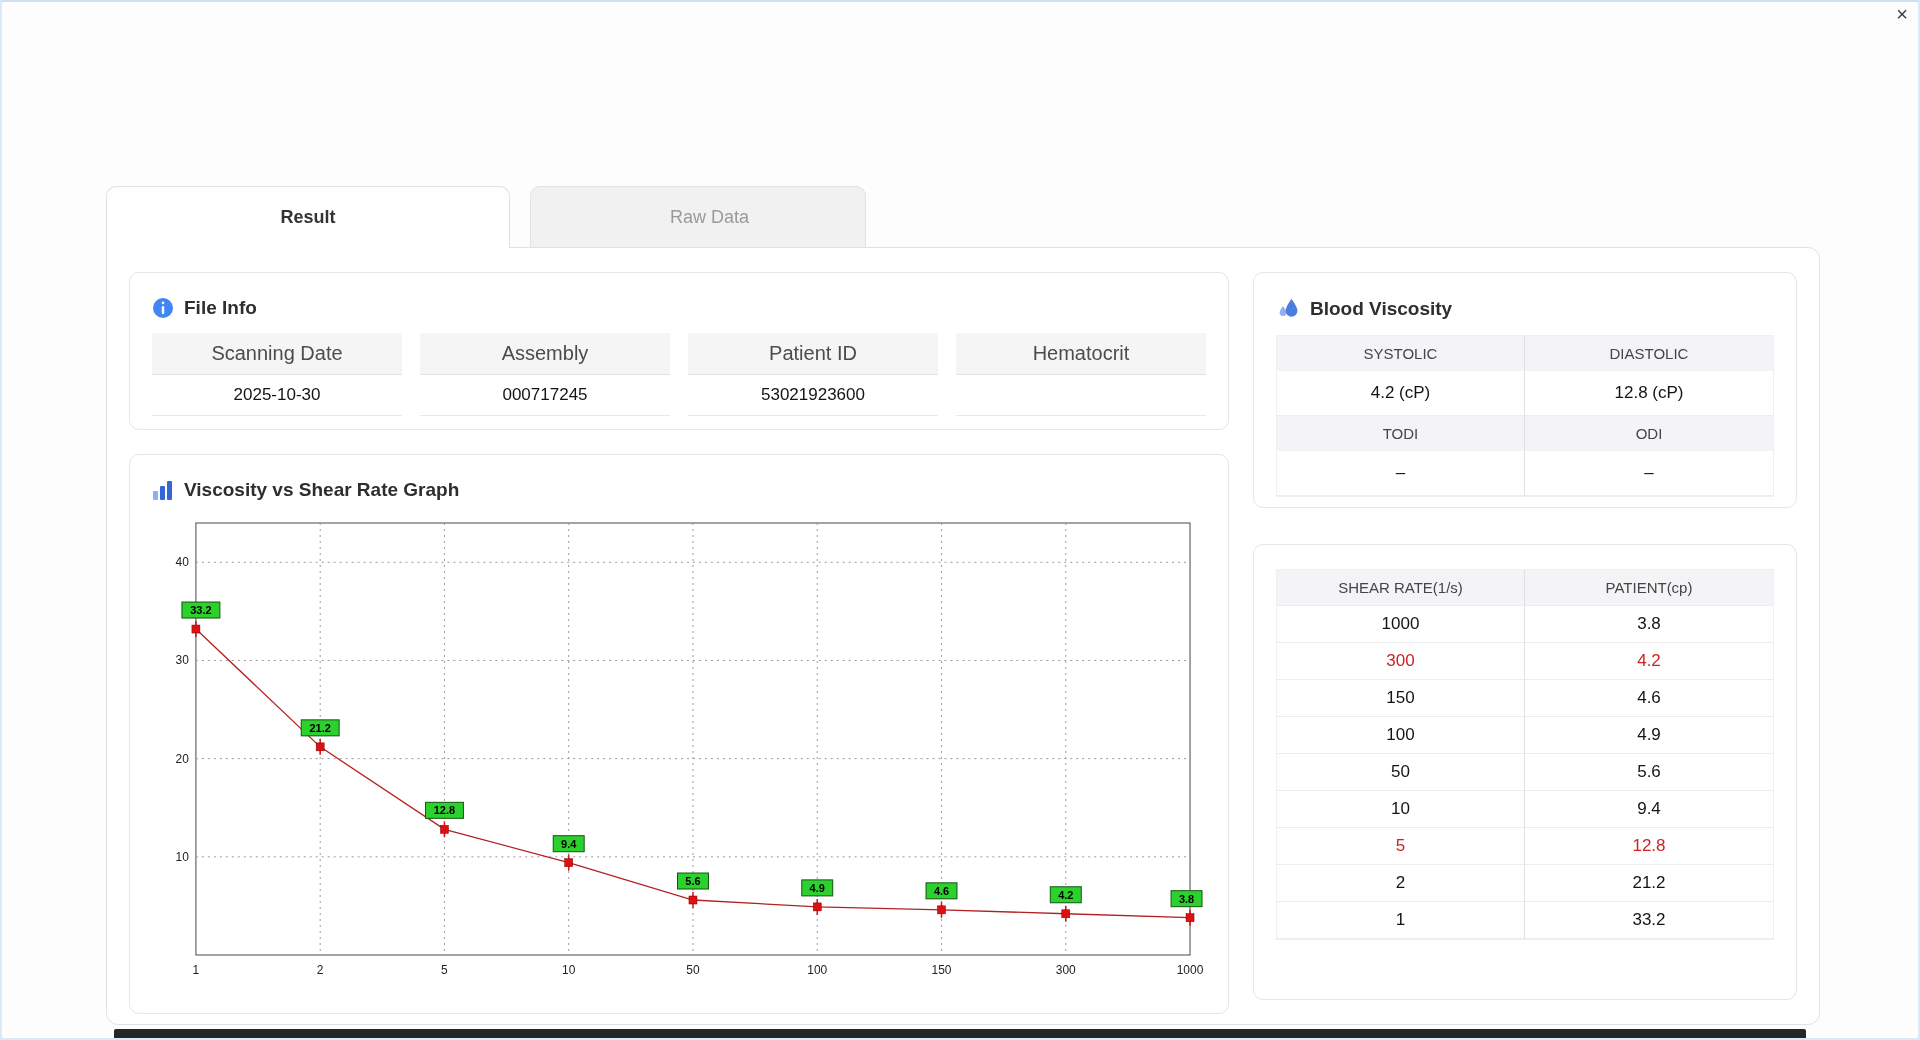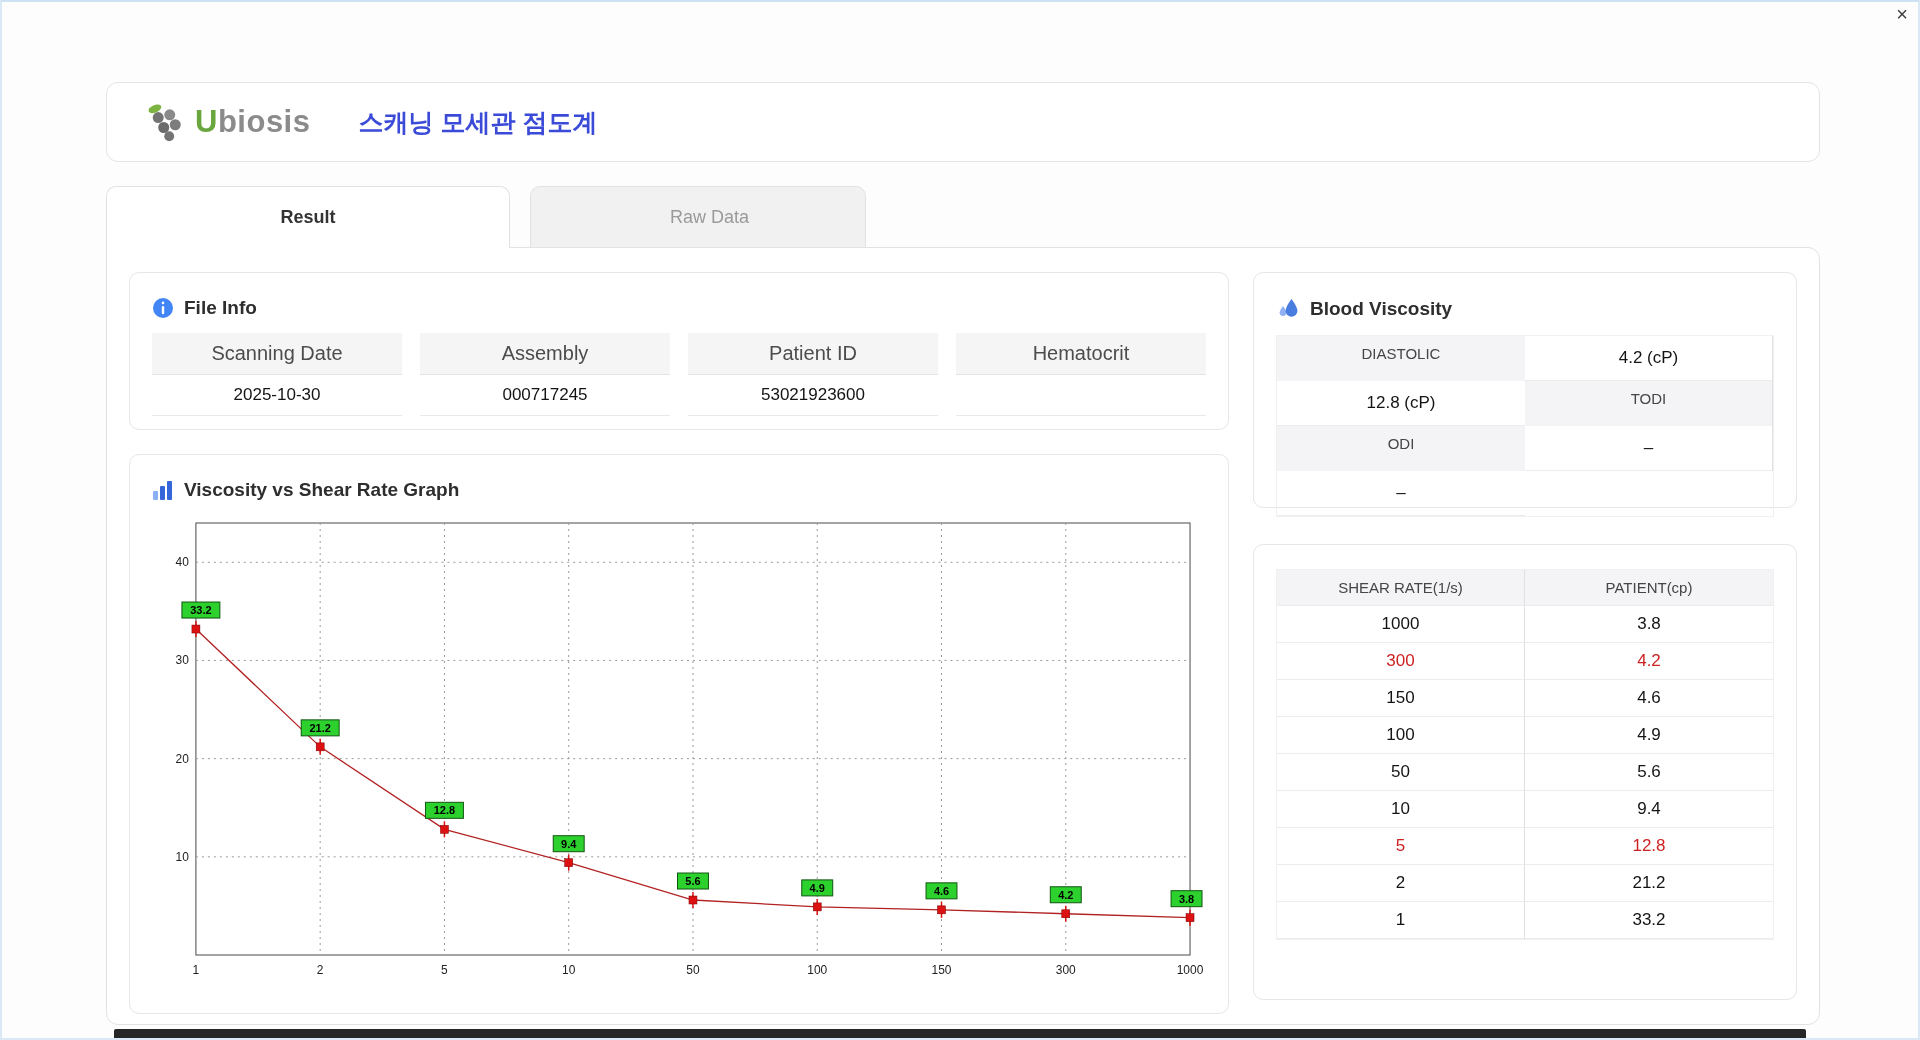--- a/index.html
+++ b/index.html
@@ -91,36 +91,20 @@
     position: absolute; bottom: 0; left: 112px; right: 112px; height: 9px;
     background: #262626; border-radius: 2px 2px 0 0;
   }
 </style>
 </head>
 <body>
 
 <div class="window">
   <div class="close-btn">×</div>
 
-  <div class="header-card">
-    <div class="brand">
-      <span class="icon">
-        <svg width="44" height="40" viewBox="0 0 40 36">
-          <ellipse cx="9" cy="6" rx="6.2" ry="3.4" transform="rotate(-24 9 6)" fill="#7cb342"></ellipse>
-          <circle cx="12" cy="14" r="5" fill="#737373"></circle>
-          <circle cx="22.5" cy="11.5" r="5" fill="#8a8a8a"></circle>
-          <circle cx="17" cy="23" r="5" fill="#6b6b6b"></circle>
-          <circle cx="27.5" cy="20.5" r="5" fill="#7d7d7d"></circle>
-          <circle cx="22" cy="31" r="4.5" fill="#747474"></circle>
-        </svg>
-      </span>
-      <span class="brand-text"><span class="u">U</span><span>biosis</span></span>
-    </div>
-    <div class="app-title">스캐닝 모세관 점도계</div>
-  </div>
 
   <div class="tabs">
     <div class="tab active">Result</div>
     <div class="tab inactive">Raw Data</div>
   </div>
 
   <div class="main-card">
     <div class="col-left">
 
       <div class="card fi-card">
@@ -241,20 +225,21 @@
         <div class="card-title-row">
           <span class="icon">
             <svg width="24" height="24" viewBox="0 0 24 24">
               <path d="M7 9 C7 9 3.6 13.5 3.6 15.6 a3.4 3.4 0 0 0 6.8 0 C10.4 13.5 7 9 7 9 Z" fill="#8fb1f2"></path>
               <path d="M15.5 2 C15.5 2 9.6 9.6 9.6 13.8 a5.9 5.9 0 0 0 11.8 0 C21.4 9.6 15.5 2 15.5 2 Z" fill="#4a7de0"></path>
             </svg>
           </span>
           <span class="card-title">Blood Viscosity</span>
         </div>
         <div class="bv-table">
+          <div class="bv-cell bv-head divider">SYSTOLIC</div>
           <div class="bv-cell bv-head">DIASTOLIC</div>
           <div class="bv-cell bv-val divider">4.2 (cP)</div>
           <div class="bv-cell bv-val">12.8 (cP)</div>
           <div class="bv-cell bv-head divider">TODI</div>
           <div class="bv-cell bv-head">ODI</div>
           <div class="bv-cell bv-val divider">–</div>
           <div class="bv-cell bv-val">–</div>
         </div>
       </div>
 

